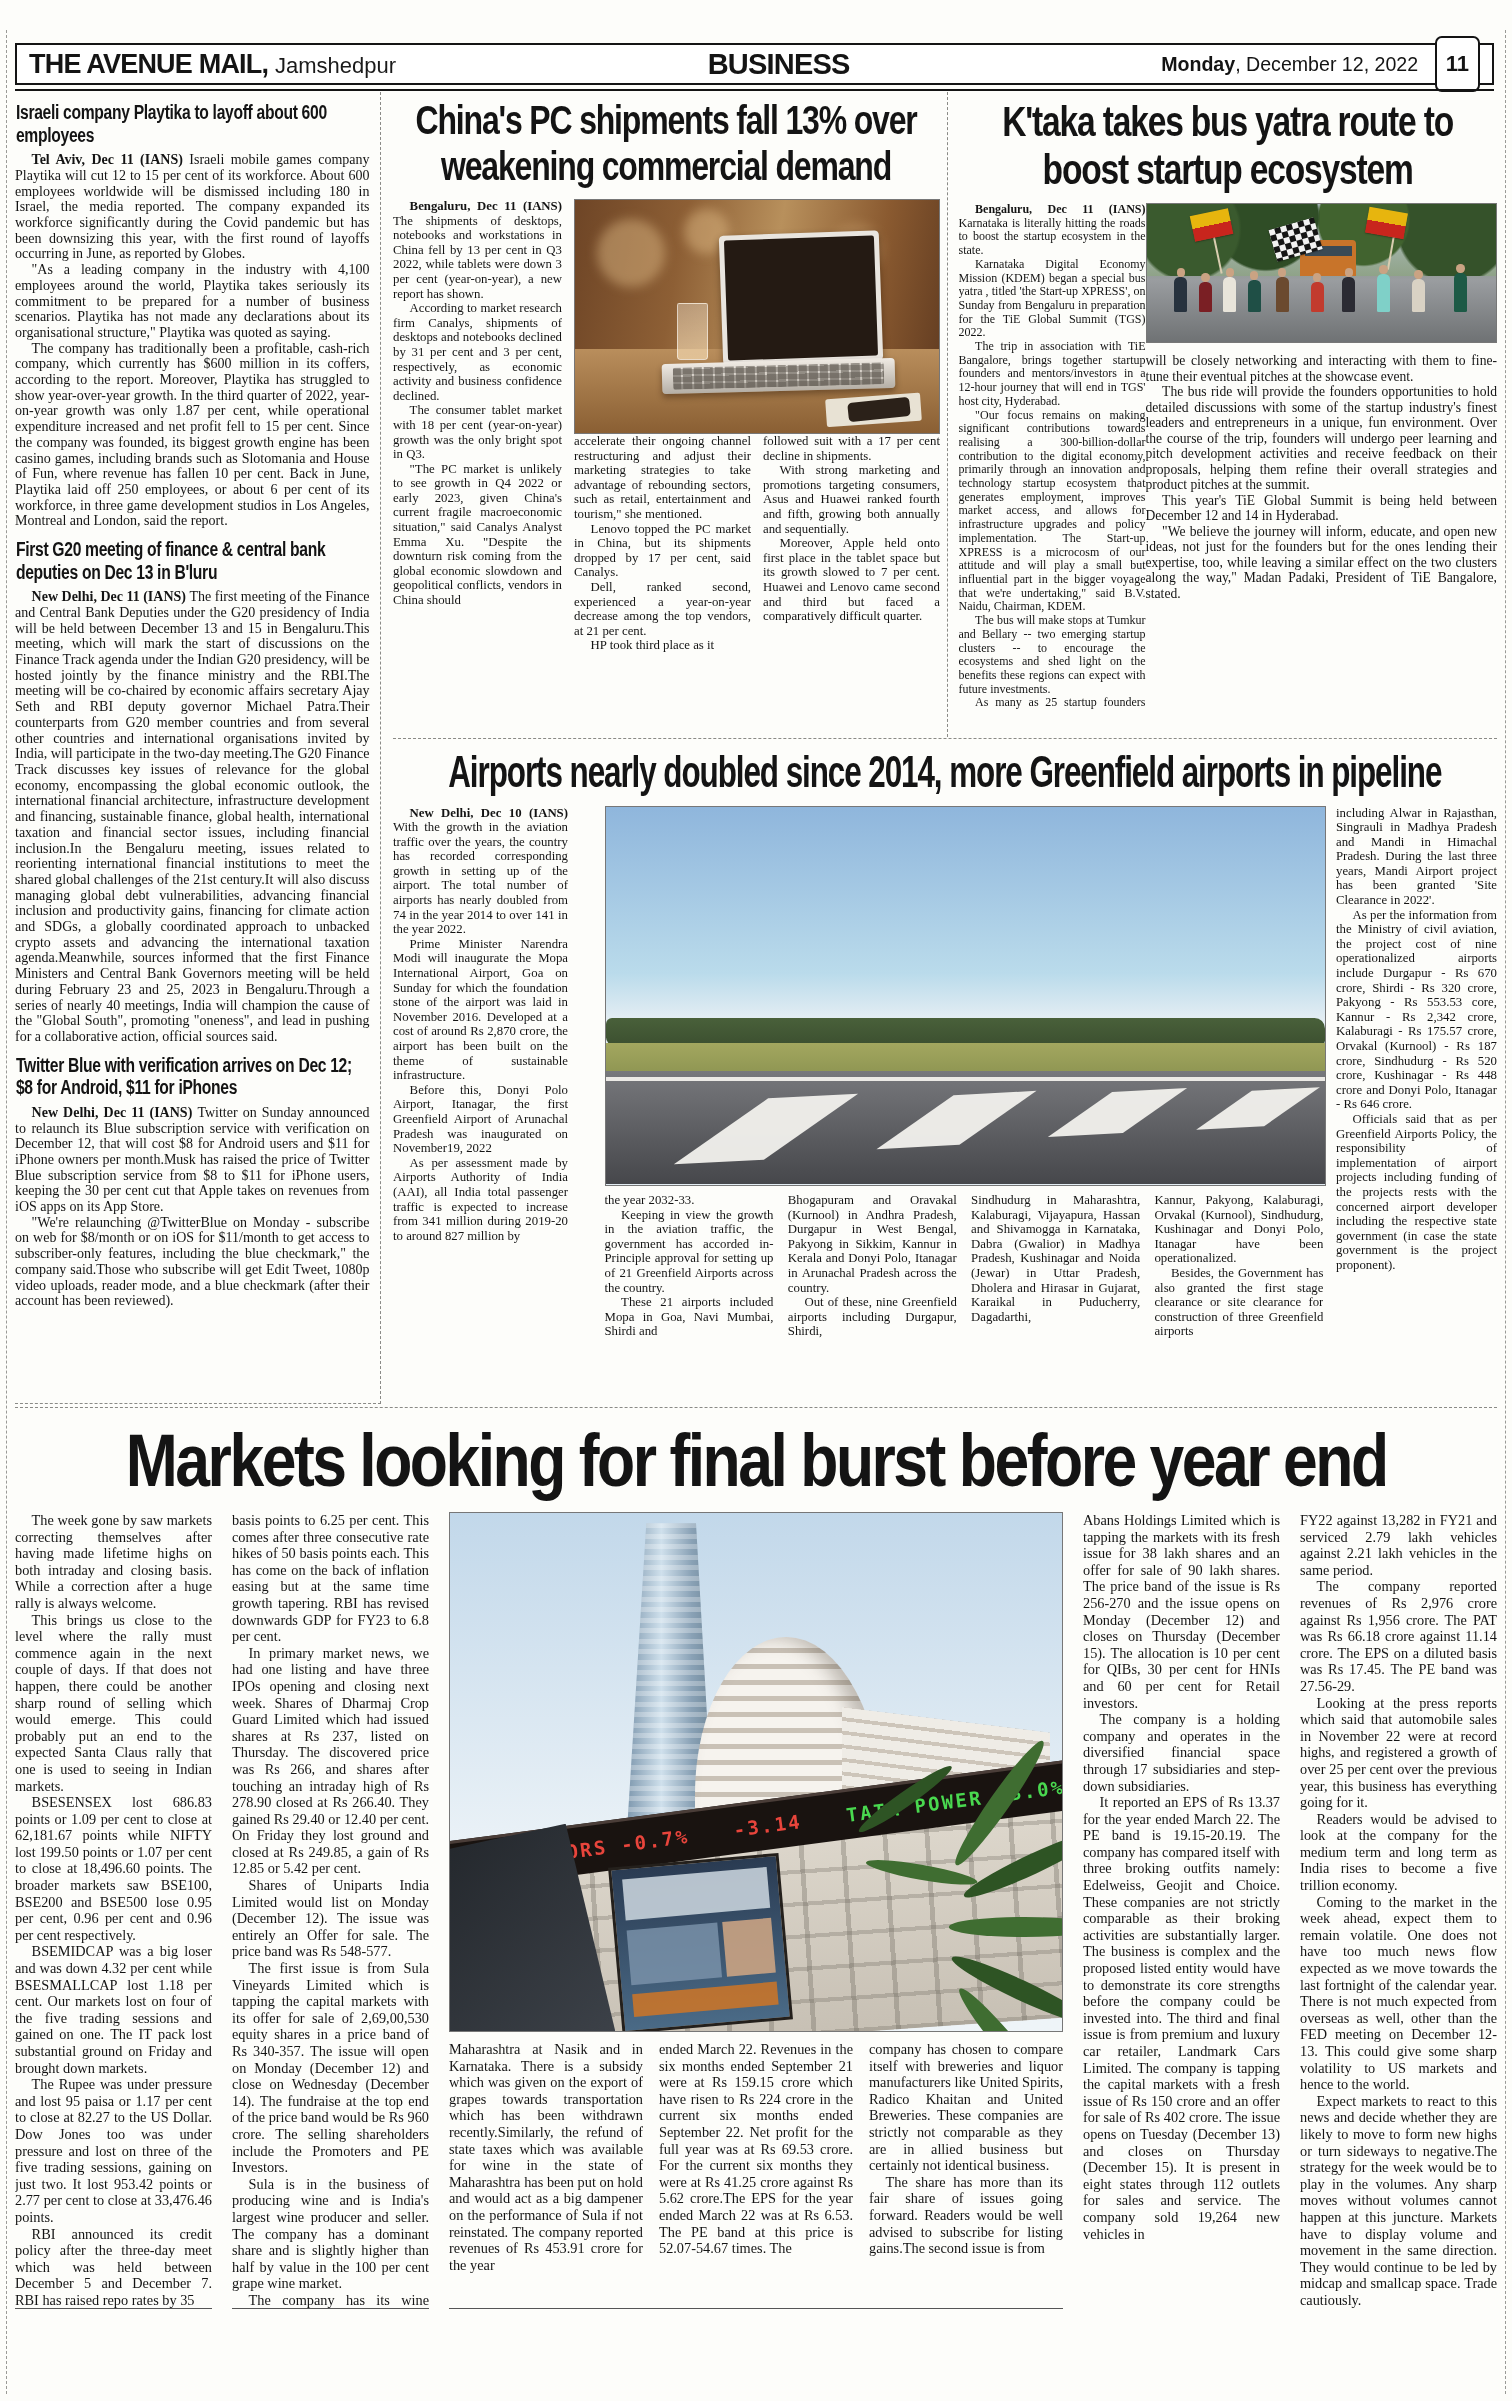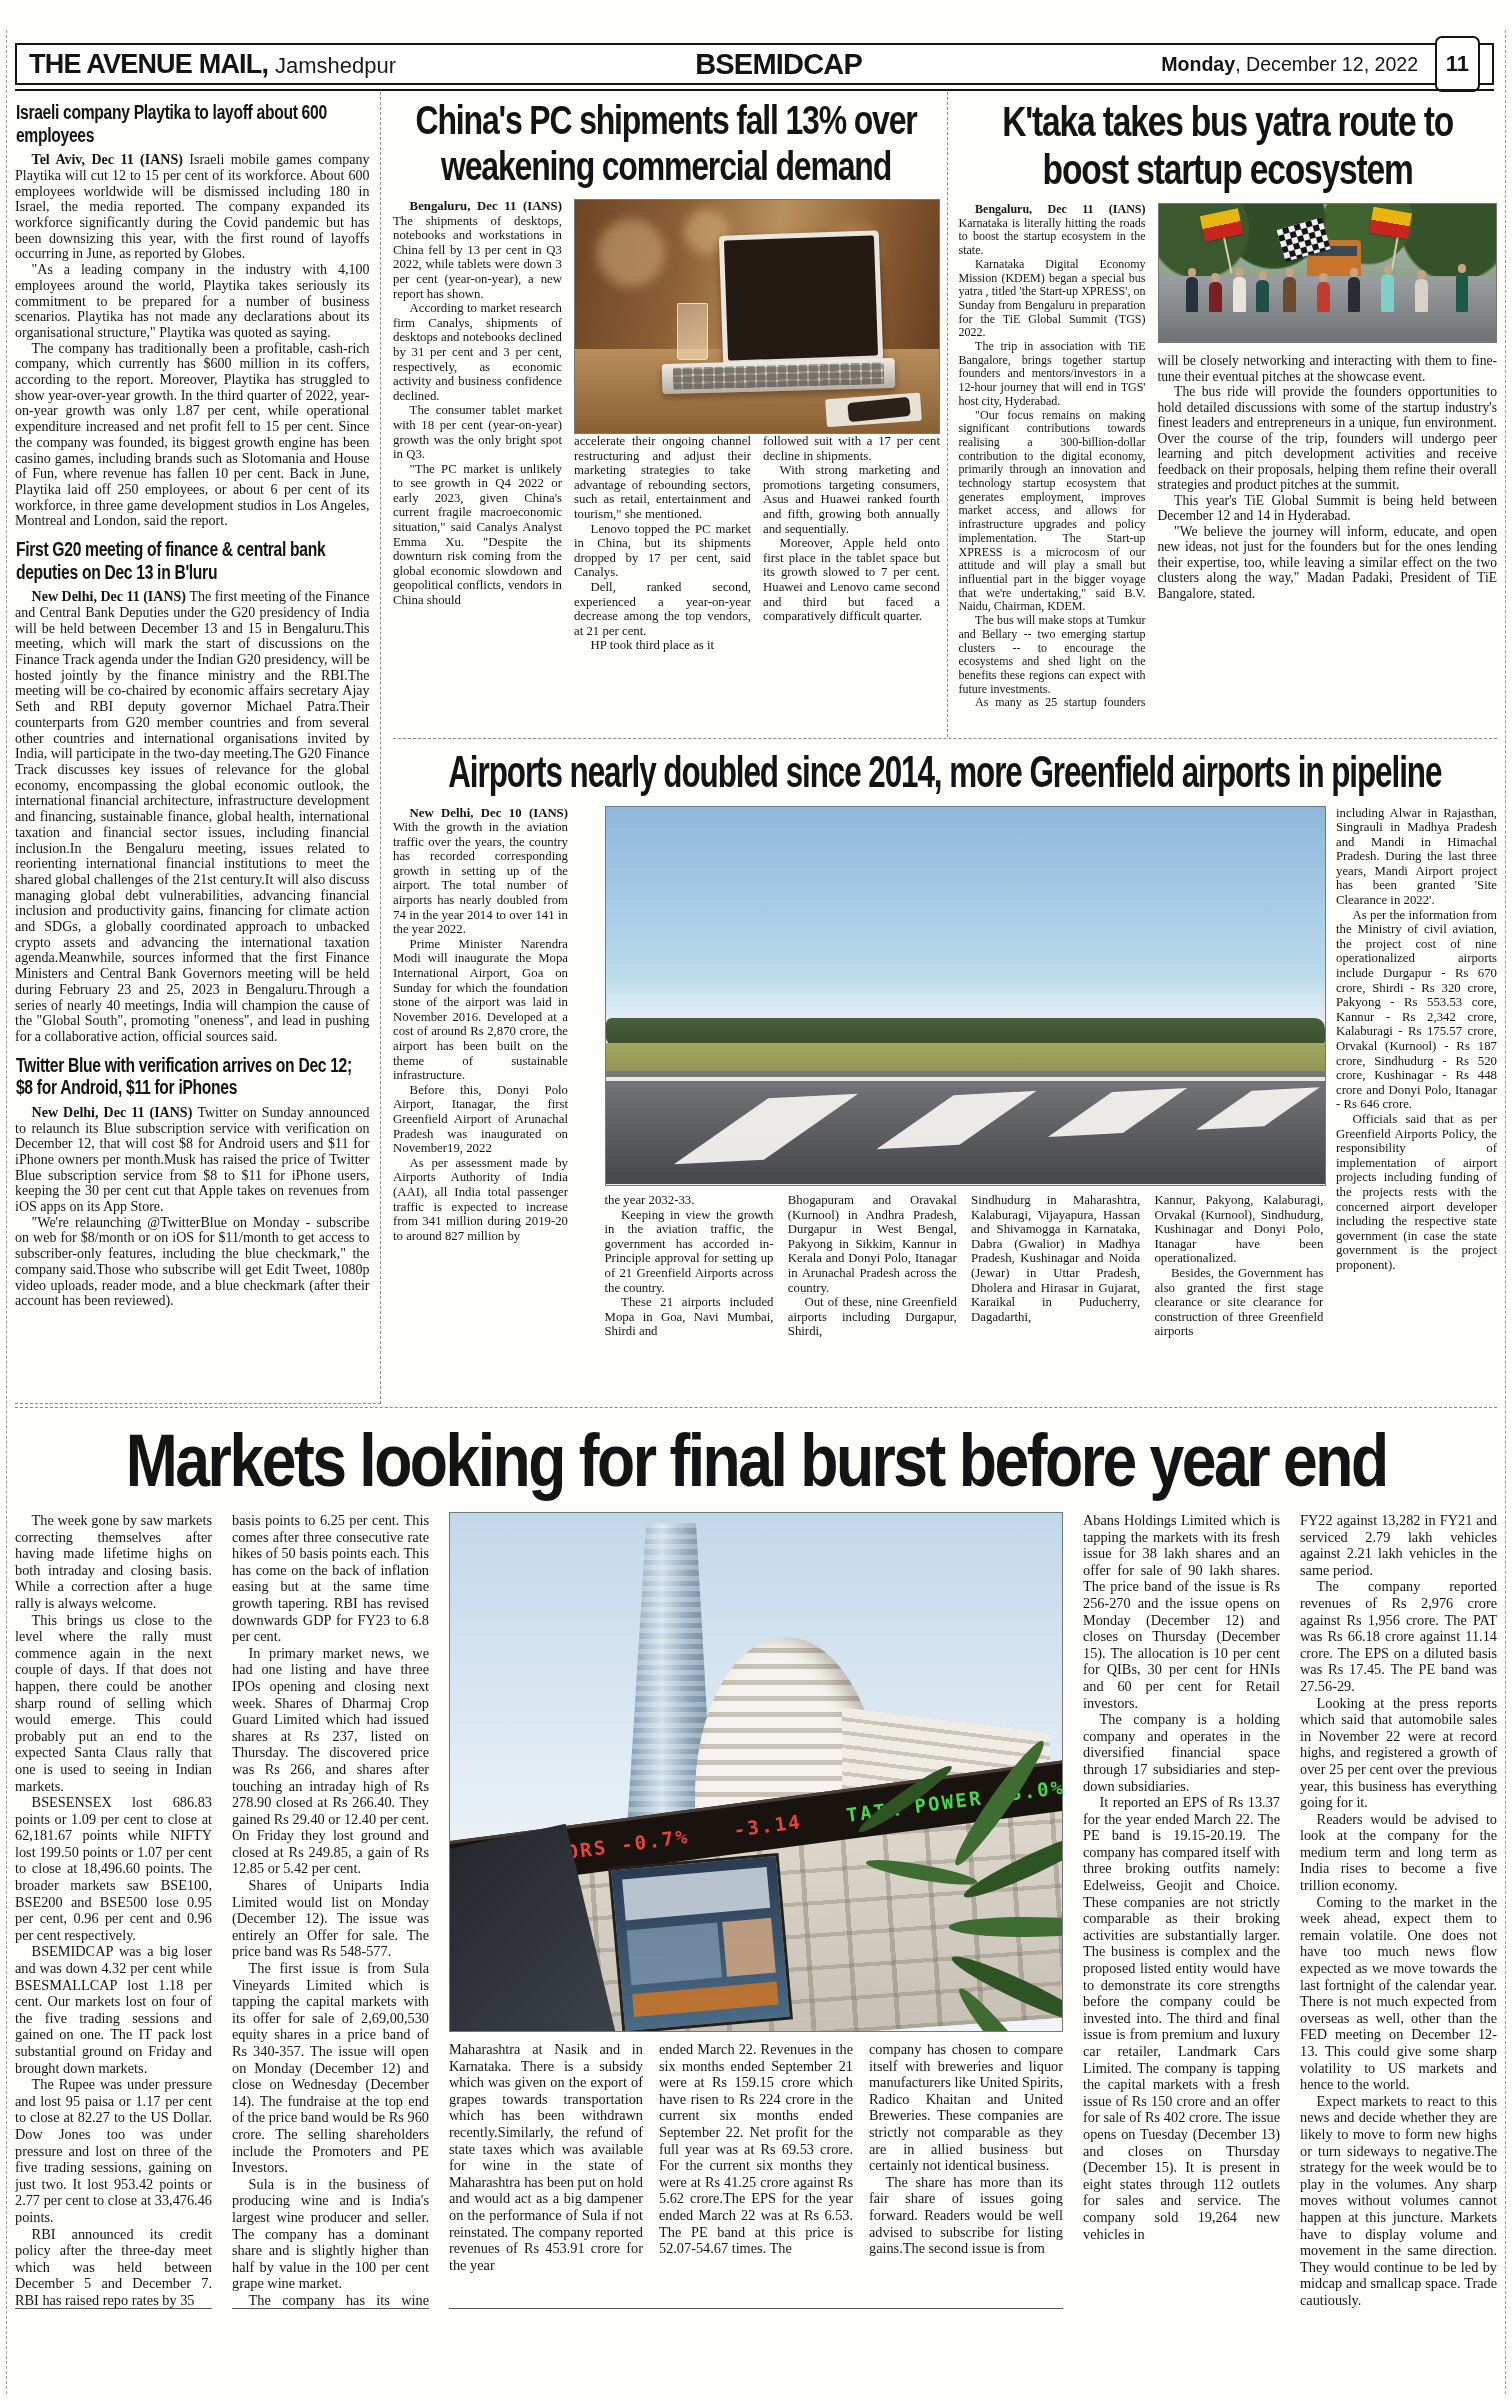--- a/index.html
+++ b/index.html
@@ -53,21 +53,21 @@
            border-top:1.5px dashed #8a8a86;padding-top:4.5px;overflow:hidden;}
   .sec-markets{position:absolute;left:15px;top:1407px;width:1482px;height:986px;box-sizing:border-box;
                border-top:1.5px dashed #8a8a86;padding-top:3px;overflow:hidden;}
 
   .china-body{display:flex;gap:12px;height:506px;font-size:12.8px;line-height:14.6px;}
   .china-c1{width:169px;overflow:hidden;}
   .china-right{flex:1;display:flex;flex-direction:column;}
   .china-row{display:flex;gap:12px;flex:1;overflow:hidden;}
   .china-c{width:177px;overflow:hidden;}
 
-  .ktaka-body{display:flex;gap:12px;height:506px;}
+  .ktaka-body{display:flex;height:506px;}
   .ktaka-c1{width:187px;overflow:hidden;font-size:12px;line-height:13.7px;}
   .ktaka-right{flex:1;display:flex;flex-direction:column;font-size:13.6px;line-height:15.5px;}
   .ktaka-c2{flex:1;overflow:hidden;margin-top:10px;}
 
   .air-body{display:flex;gap:10.5px;height:592px;font-size:12.8px;line-height:14.6px;}
   .air-c1{width:175px;overflow:hidden;}
   .air-mid{width:721px;display:flex;flex-direction:column;margin-left:26px;}
   .air-row{display:flex;gap:14.3px;flex:1;overflow:hidden;margin-top:7.5px;}
   .air-c{width:169px;overflow:hidden;}
   .air-c6{flex:1;overflow:hidden;}
@@ -150,21 +150,21 @@
 
 <div class="page">
   <div class="edge-l"></div>
   <div class="edge-r"></div>
 
   <header class="masthead">
     <div class="mast-left">
       <span class="mast-title">THE AVENUE MAIL,</span>
       <span class="mast-city">Jamshedpur</span>
     </div>
-    <div class="mast-section">BSEMIDCAP</div>
+    <div class="mast-section">BUSINESS</div>
     <div class="mast-right">
       <span class="mast-date"><b>Monday</b><span>, December 12, 2022</span></span>
       <span class="page-box">11</span>
     </div>
   </header>
   <div class="mast-rule"></div>
 
   <section class="sec-topleft">
     <article>
       <h2 class="hl-sm">

